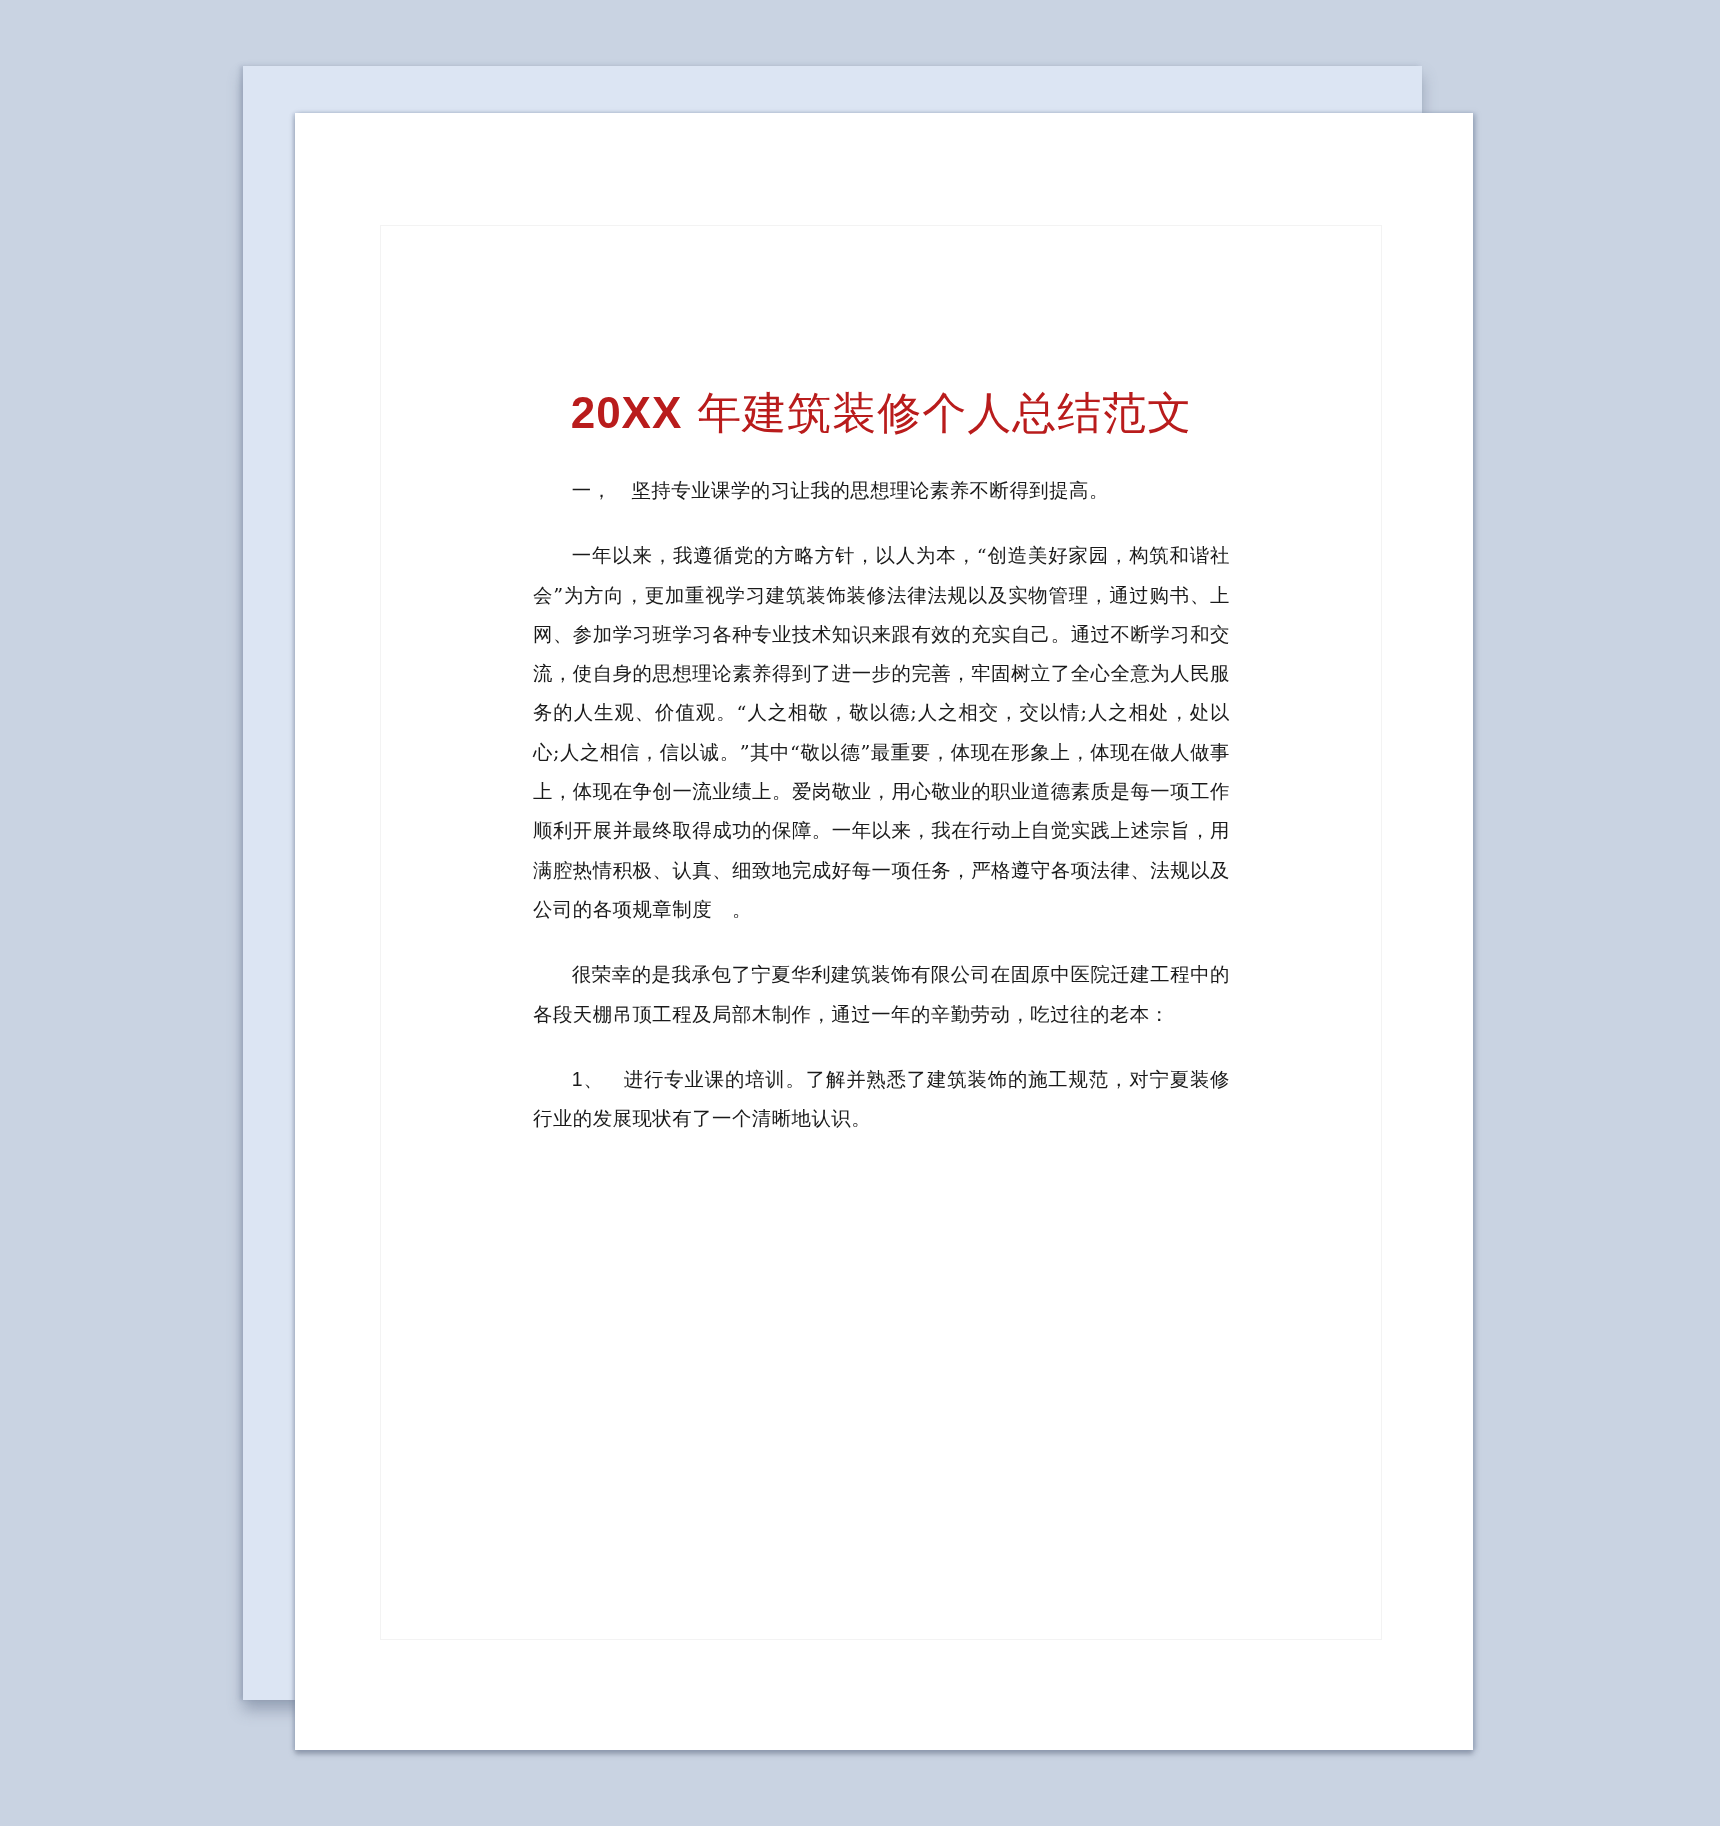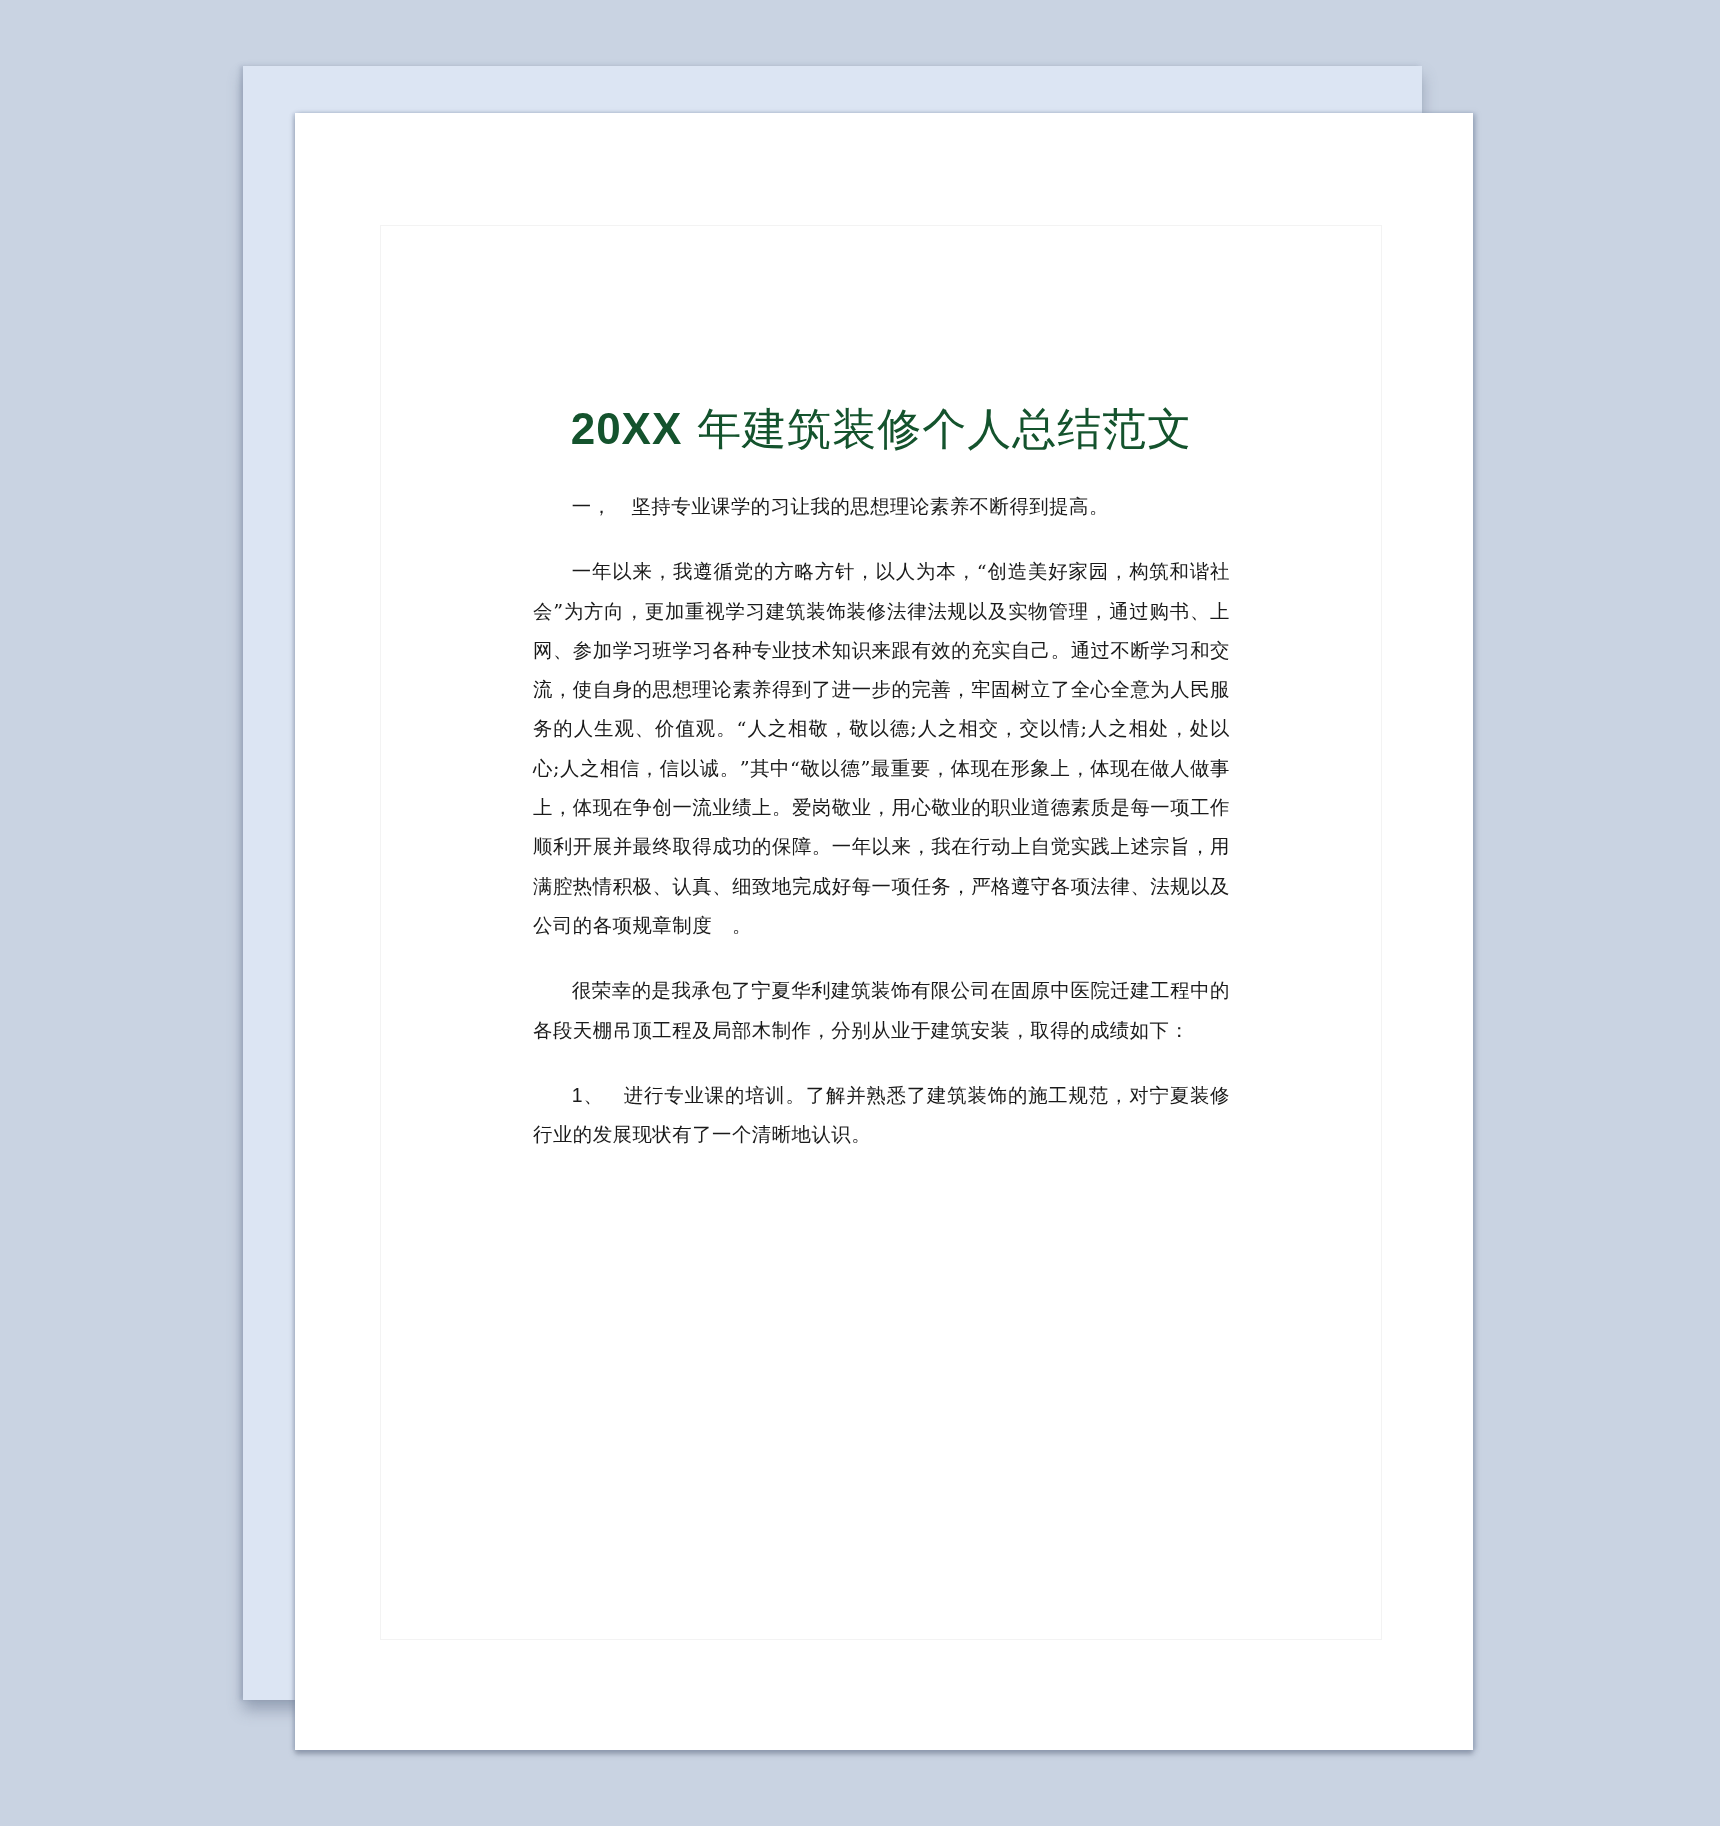--- a/index.html
+++ b/index.html
@@ -20,22 +20,22 @@
   }
   .inner-frame {
     position: absolute; left: 85px; top: 112px; width: 1002px; height: 1415px;
     border: 1px solid #f3f3f3; box-sizing: border-box;
   }
   .content {
     position: absolute; left: 238px; top: 270px; width: 697px;
     color: #1a1a1a;
   }
   .title {
-    text-align: center; font-size: 44px; line-height: 60px; margin: 16px 0 28px 0;
-    color: #14532d; letter-spacing: 1px; white-space: nowrap;
+    text-align: center; font-size: 44px; line-height: 60px; margin: 0 0 28px 0;
+    color: #b91c1c; letter-spacing: 1px; white-space: nowrap;
     font-family: "DejaVu Sans", "Liberation Sans", sans-serif;
   }
   .title .num { font-weight: bold; font-family: "Liberation Sans", "DejaVu Sans", sans-serif; }
   .title .cn { font-weight: normal; }
   .para {
     font-size: 19.4px; line-height: 39.3px; text-indent: 2em;
     text-align: justify; margin: 0 0 26px 0; letter-spacing: 0.5px;
   }
   .para.heading { margin-bottom: 26px; }
   .para.list .marker { font-family: "Liberation Sans", sans-serif; }
@@ -46,16 +46,16 @@
 <div class="back-page"></div>
 
 <div class="front-page">
   <div class="inner-frame"></div>
 
   <div class="content">
     <h1 class="title"><span class="num">20XX</span><span class="cn"> 年建筑装修个人总结范文</span></h1>
 
     <p class="para heading">一，　坚持专业课学的习让我的思想理论素养不断得到提高。</p>
     <p class="para">一年以来，我遵循党的方略方针，以人为本，“创造美好家园，构筑和谐社会”为方向，更加重视学习建筑装饰装修法律法规以及实物管理，通过购书、上网、参加学习班学习各种专业技术知识来跟有效的充实自己。通过不断学习和交流，使自身的思想理论素养得到了进一步的完善，牢固树立了全心全意为人民服务的人生观、价值观。“人之相敬，敬以德;人之相交，交以情;人之相处，处以心;人之相信，信以诚。”其中“敬以德”最重要，体现在形象上，体现在做人做事上，体现在争创一流业绩上。爱岗敬业，用心敬业的职业道德素质是每一项工作顺利开展并最终取得成功的保障。一年以来，我在行动上自觉实践上述宗旨，用满腔热情积极、认真、细致地完成好每一项任务，严格遵守各项法律、法规以及公司的各项规章制度　。</p>
-    <p class="para">很荣幸的是我承包了宁夏华利建筑装饰有限公司在固原中医院迁建工程中的各段天棚吊顶工程及局部木制作，分别从业于建筑安装，取得的成绩如下：</p>
+    <p class="para">很荣幸的是我承包了宁夏华利建筑装饰有限公司在固原中医院迁建工程中的各段天棚吊顶工程及局部木制作，通过一年的辛勤劳动，吃过往的老本：</p>
     <p class="para list"><span class="marker">1、</span><span>　进行专业课的培训。了解并熟悉了建筑装饰的施工规范，对宁夏装修行业的发展现状有了一个清晰地认识。</span></p>
   </div>
 </div>
 
 </body></html>

